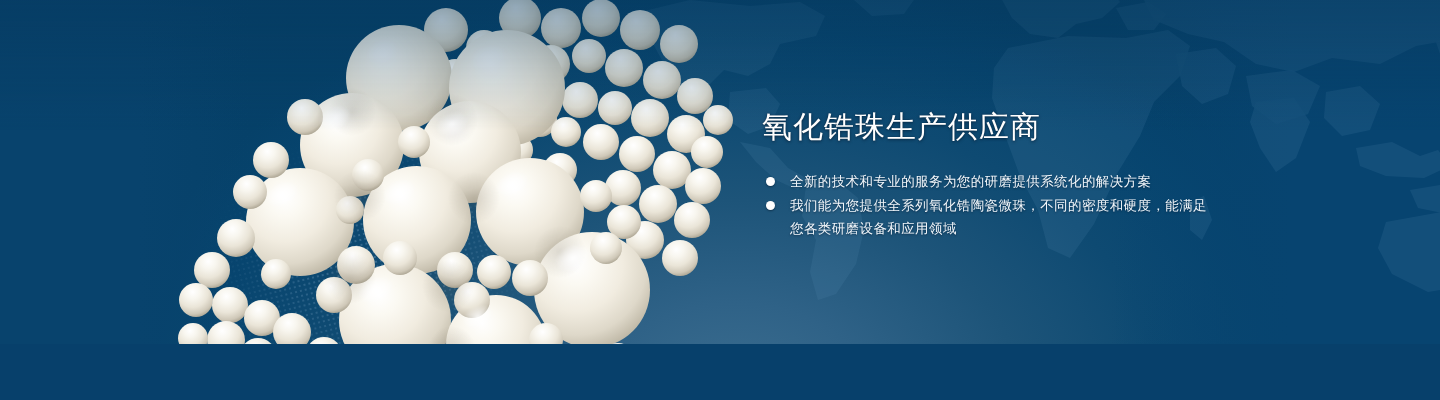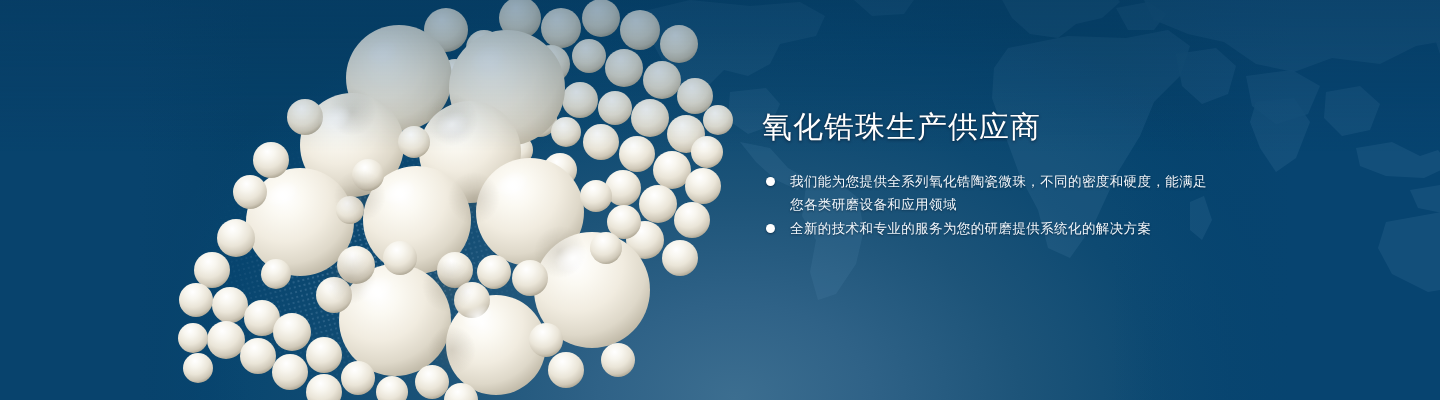--- a/index.html
+++ b/index.html
@@ -8,21 +8,21 @@
     padding: 0;
     background: #07406b;
   }
   body {
     font-family: "Liberation Sans", "DejaVu Sans", sans-serif;
   }
 
   .banner {
     position: relative;
     width: 1440px;
-    height: 400px;
+    height: 344px;
     overflow: hidden;
     background: #07456f;
   }
 
   
   .bg-base {
     position: absolute;
     inset: 0;
     background:
       radial-gradient(ellipse 620px 430px at 735px 398px,
@@ -347,25 +347,25 @@
   <div class="bg-vignette-top"></div>
 
   <div class="copy">
 
     <h1 class="headline">氧化锆珠生产供应商</h1>
 
     <ul class="bullets">
 
       <li class="bullet">
         <span class="dot"></span>
+        <span>全新的技术和专业的服务为您的研磨提供系统化的解决方案</span>
+      </li>
+
+      <li class="bullet">
+        <span class="dot"></span>
         <span>我们能为您提供全系列氧化锆陶瓷微珠，不同的密度和硬度，能满足您各类研磨设备和应用领域</span>
       </li>
 
-      <li class="bullet">
-        <span class="dot"></span>
-        <span>全新的技术和专业的服务为您的研磨提供系统化的解决方案</span>
-      </li>
-
 
     </ul>
   </div>
 
 </div>
 
 </body></html>

